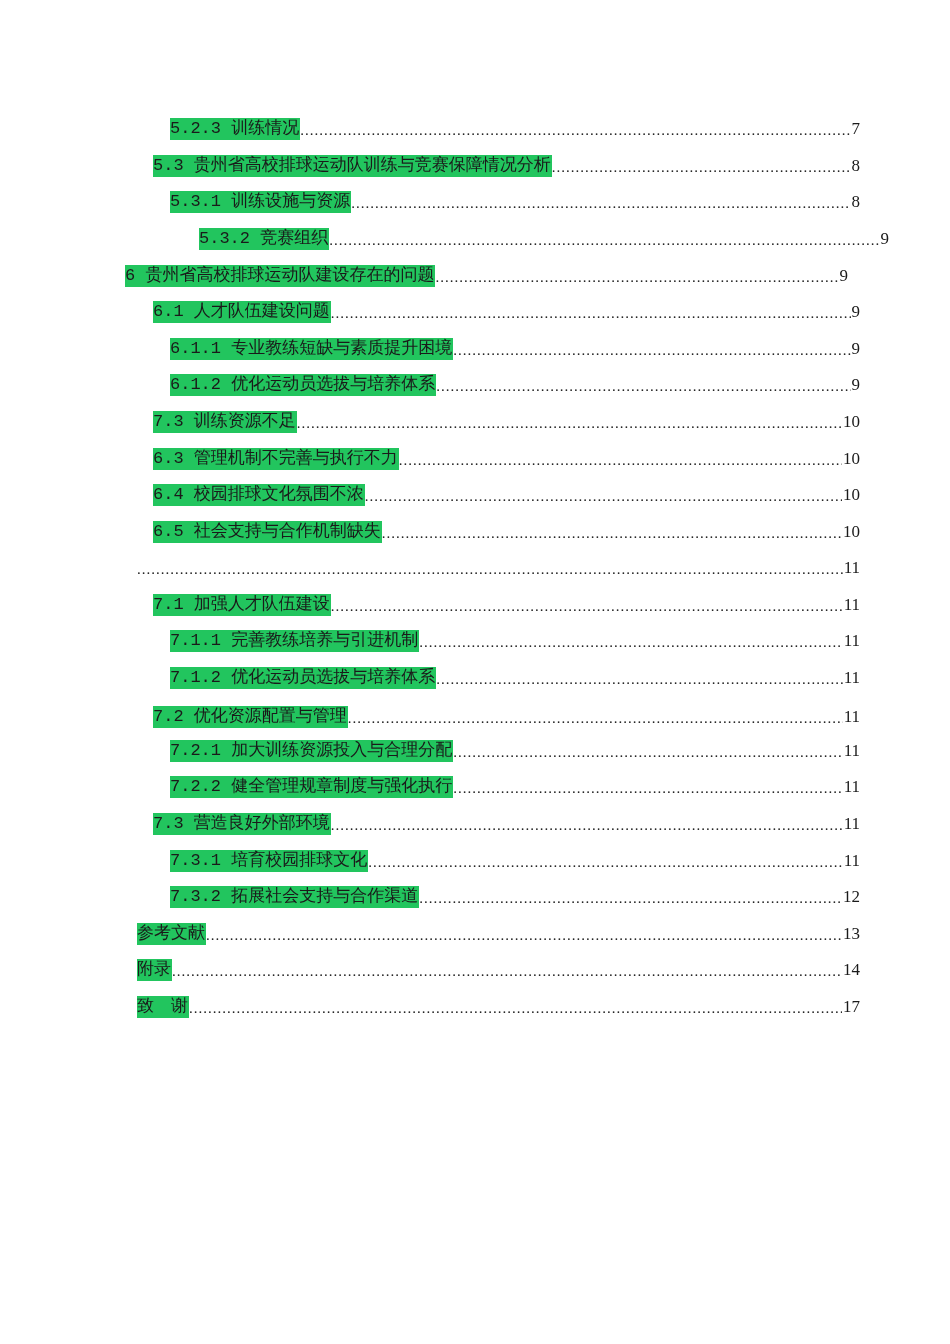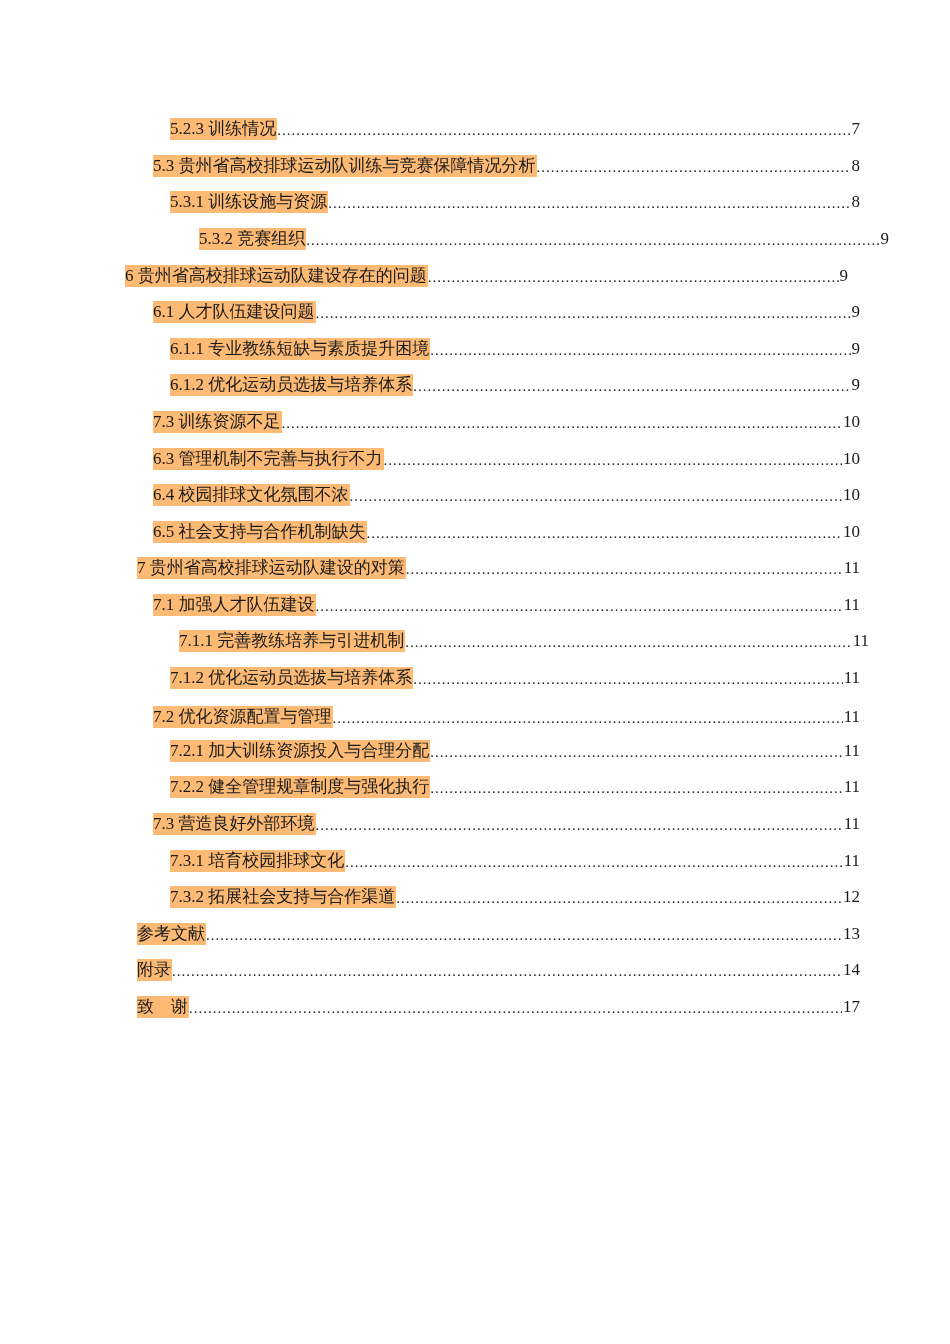--- a/index.html
+++ b/index.html
@@ -1,21 +1,21 @@
 <!DOCTYPE html>
 <html><head>
 <meta charset="utf-8">
 <style>
   html, body { margin: 0; padding: 0; background: #ffffff; }
   body { width: 950px; height: 1344px; position: relative; overflow: hidden;
          font-family: "Liberation Serif", "DejaVu Serif", serif; color: #1a1a1a; }
   .toc { position: absolute; left: 0; top: 0; width: 950px; }
   .toc-row { position: absolute; height: 24px; display: flex; align-items: flex-end;
              font-size: 17px; line-height: 22px; white-space: nowrap; }
-  .toc-label { flex: 0 0 auto; background: #fdba74; padding-right: 1px; }
+  .toc-label { flex: 0 0 auto; background: #22c55e; padding-right: 1px; font-family: Liberation Mono, monospace; }
   .toc-leader { flex: 1 1 auto; overflow: hidden; letter-spacing: 1px; color: #222;
                 font-size: 15px; line-height: 20px; }
   .toc-leader::before { content: "................................................................................................................................................................................................................................................................"; }
   .toc-page { flex: 0 0 auto; padding-left: 1px; background: #fff; }
 </style>
 </head>
 <body>
 
 <div class="toc">
   <div class="toc-row" style="left:170px;top:116px;width:690px;">
@@ -72,30 +72,29 @@
     <span class="toc-label">6.4 校园排球文化氛围不浓</span>
     <span class="toc-leader"></span>
     <span class="toc-page">10</span>
   </div>
   <div class="toc-row" style="left:153px;top:519px;width:707px;">
     <span class="toc-label">6.5 社会支持与合作机制缺失</span>
     <span class="toc-leader"></span>
     <span class="toc-page">10</span>
   </div>
   <div class="toc-row" style="left:137px;top:555px;width:723px;">
-    <span class="toc-label">7  贵州省高校排球运动队建设的对策</span>
     <span class="toc-leader"></span>
     <span class="toc-page">11</span>
   </div>
   <div class="toc-row" style="left:153px;top:592px;width:707px;">
     <span class="toc-label">7.1 加强人才队伍建设</span>
     <span class="toc-leader"></span>
     <span class="toc-page">11</span>
   </div>
-  <div class="toc-row" style="left:170px;top:628px;width:690px;margin-left:9px;">
+  <div class="toc-row" style="left:170px;top:628px;width:690px;">
     <span class="toc-label">7.1.1 完善教练培养与引进机制</span>
     <span class="toc-leader"></span>
     <span class="toc-page">11</span>
   </div>
   <div class="toc-row" style="left:170px;top:665px;width:690px;">
     <span class="toc-label">7.1.2 优化运动员选拔与培养体系</span>
     <span class="toc-leader"></span>
     <span class="toc-page">11</span>
   </div>
   <div class="toc-row" style="left:153px;top:704px;width:707px;">

